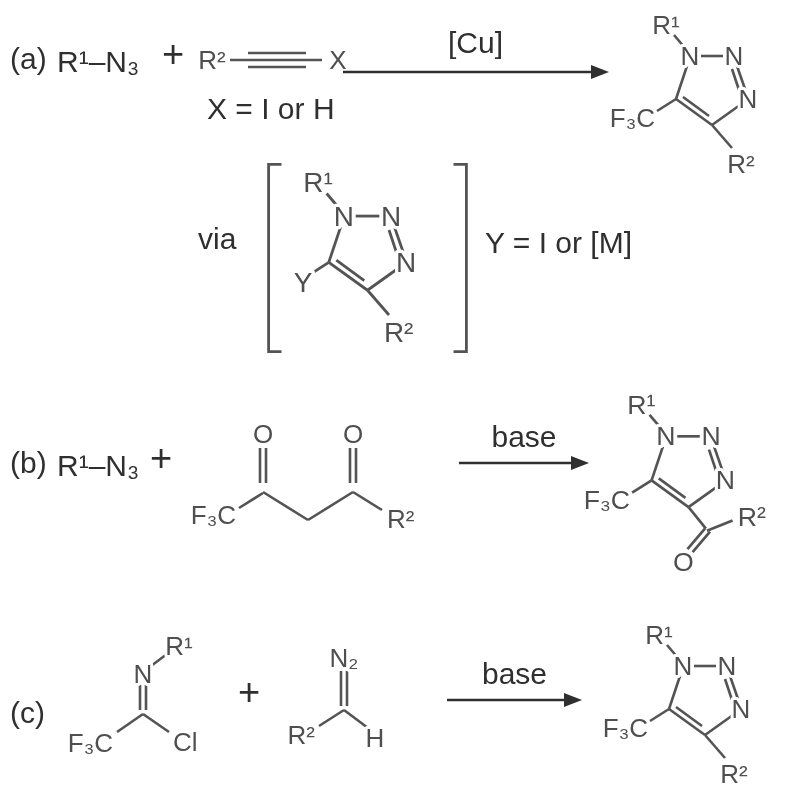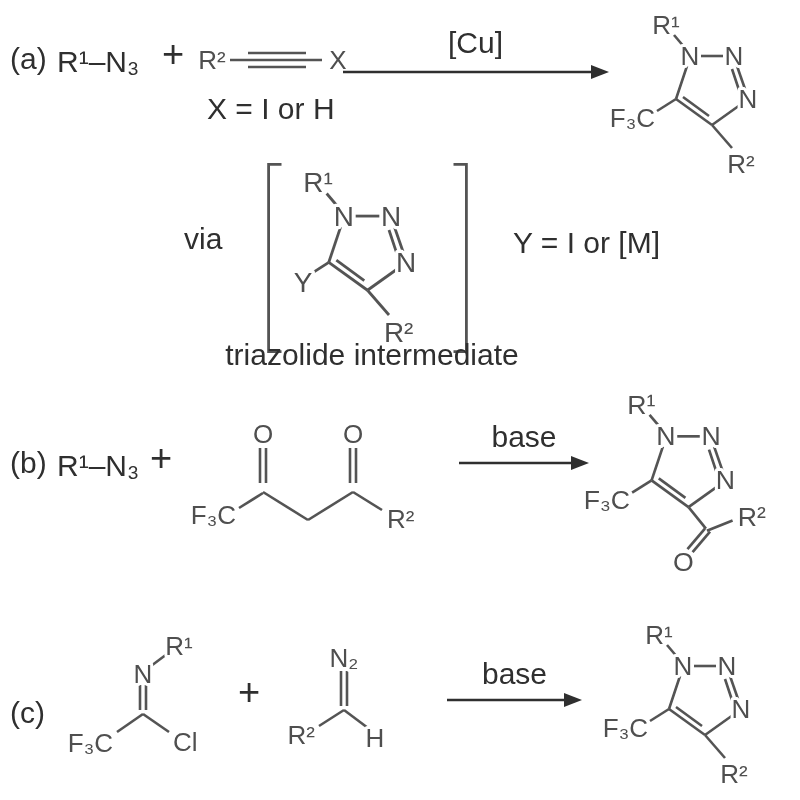--- a/index.html
+++ b/index.html
@@ -57,21 +57,21 @@
     <line x1="64" y1="97" x2="45" y2="109"></line>
     <line x1="100" y1="123" x2="120" y2="146"></line>
     <text class="mid" x="54" y="23">R¹</text>
     <text class="mid" x="78" y="54">N</text>
     <text class="mid" x="122" y="54">N</text>
     <text class="mid" x="136" y="97">N</text>
     <text class="end" x="43" y="116">F₃C</text>
     <text class="mid" x="129" y="162">R²</text>
   </svg>
 
-  <div class="txt" style="left:184px;top:222px;">via</div>
+  <div class="txt" style="left:198px;top:222px;">via</div>
 
   <svg style="left:260px;top:158px;" width="215" height="200" viewBox="0 0 200 186">
     <path class="bracket" d="M 20 6 H 8 V 180 H 20"></path>
     <path class="bracket" d="M 180 6 H 192 V 180 H 180"></path>
     <line x1="89" y1="54" x2="111" y2="54"></line>
     <line x1="125" y1="64" x2="133" y2="87"></line>
     <line x1="120" y1="67" x2="127" y2="88"></line>
     <line x1="128" y1="103" x2="100" y2="123"></line>
     <line x1="100" y1="123" x2="64" y2="97"></line>
     <line x1="97" y1="114" x2="71" y2="95"></line>
@@ -80,22 +80,21 @@
     <line x1="64" y1="97" x2="47" y2="108"></line>
     <line x1="100" y1="123" x2="120" y2="146"></line>
     <text class="mid" x="54" y="23">R¹</text>
     <text class="mid" x="78" y="54">N</text>
     <text class="mid" x="122" y="54">N</text>
     <text class="mid" x="136" y="97">N</text>
     <text class="mid" x="40" y="116">Y</text>
     <text class="mid" x="129" y="162">R²</text>
   </svg>
 
-  <div class="txt" style="left:513px;top:226px;">Y = I or [M]</div>
-  <div class="txt ctr" style="left:172px;top:338px;width:400px;">triazolide intermediate</div>
+  <div class="txt" style="left:485px;top:226px;">Y = I or [M]</div>
 
   <div class="txt" style="left:10px;top:446px;">(b)</div>
   <div class="txt" style="left:57px;top:449px;">R¹–N₃</div>
   <div class="txt plus" style="left:150px;top:438px;">+</div>
 
   <svg style="left:186px;top:394px;" width="250" height="153" viewBox="0 0 250 153">
     <line x1="53" y1="114" x2="77" y2="99"></line>
     <line x1="74" y1="89" x2="74" y2="54"></line>
     <line x1="80" y1="89" x2="80" y2="54"></line>
     <line x1="77" y1="98" x2="122" y2="126"></line>

